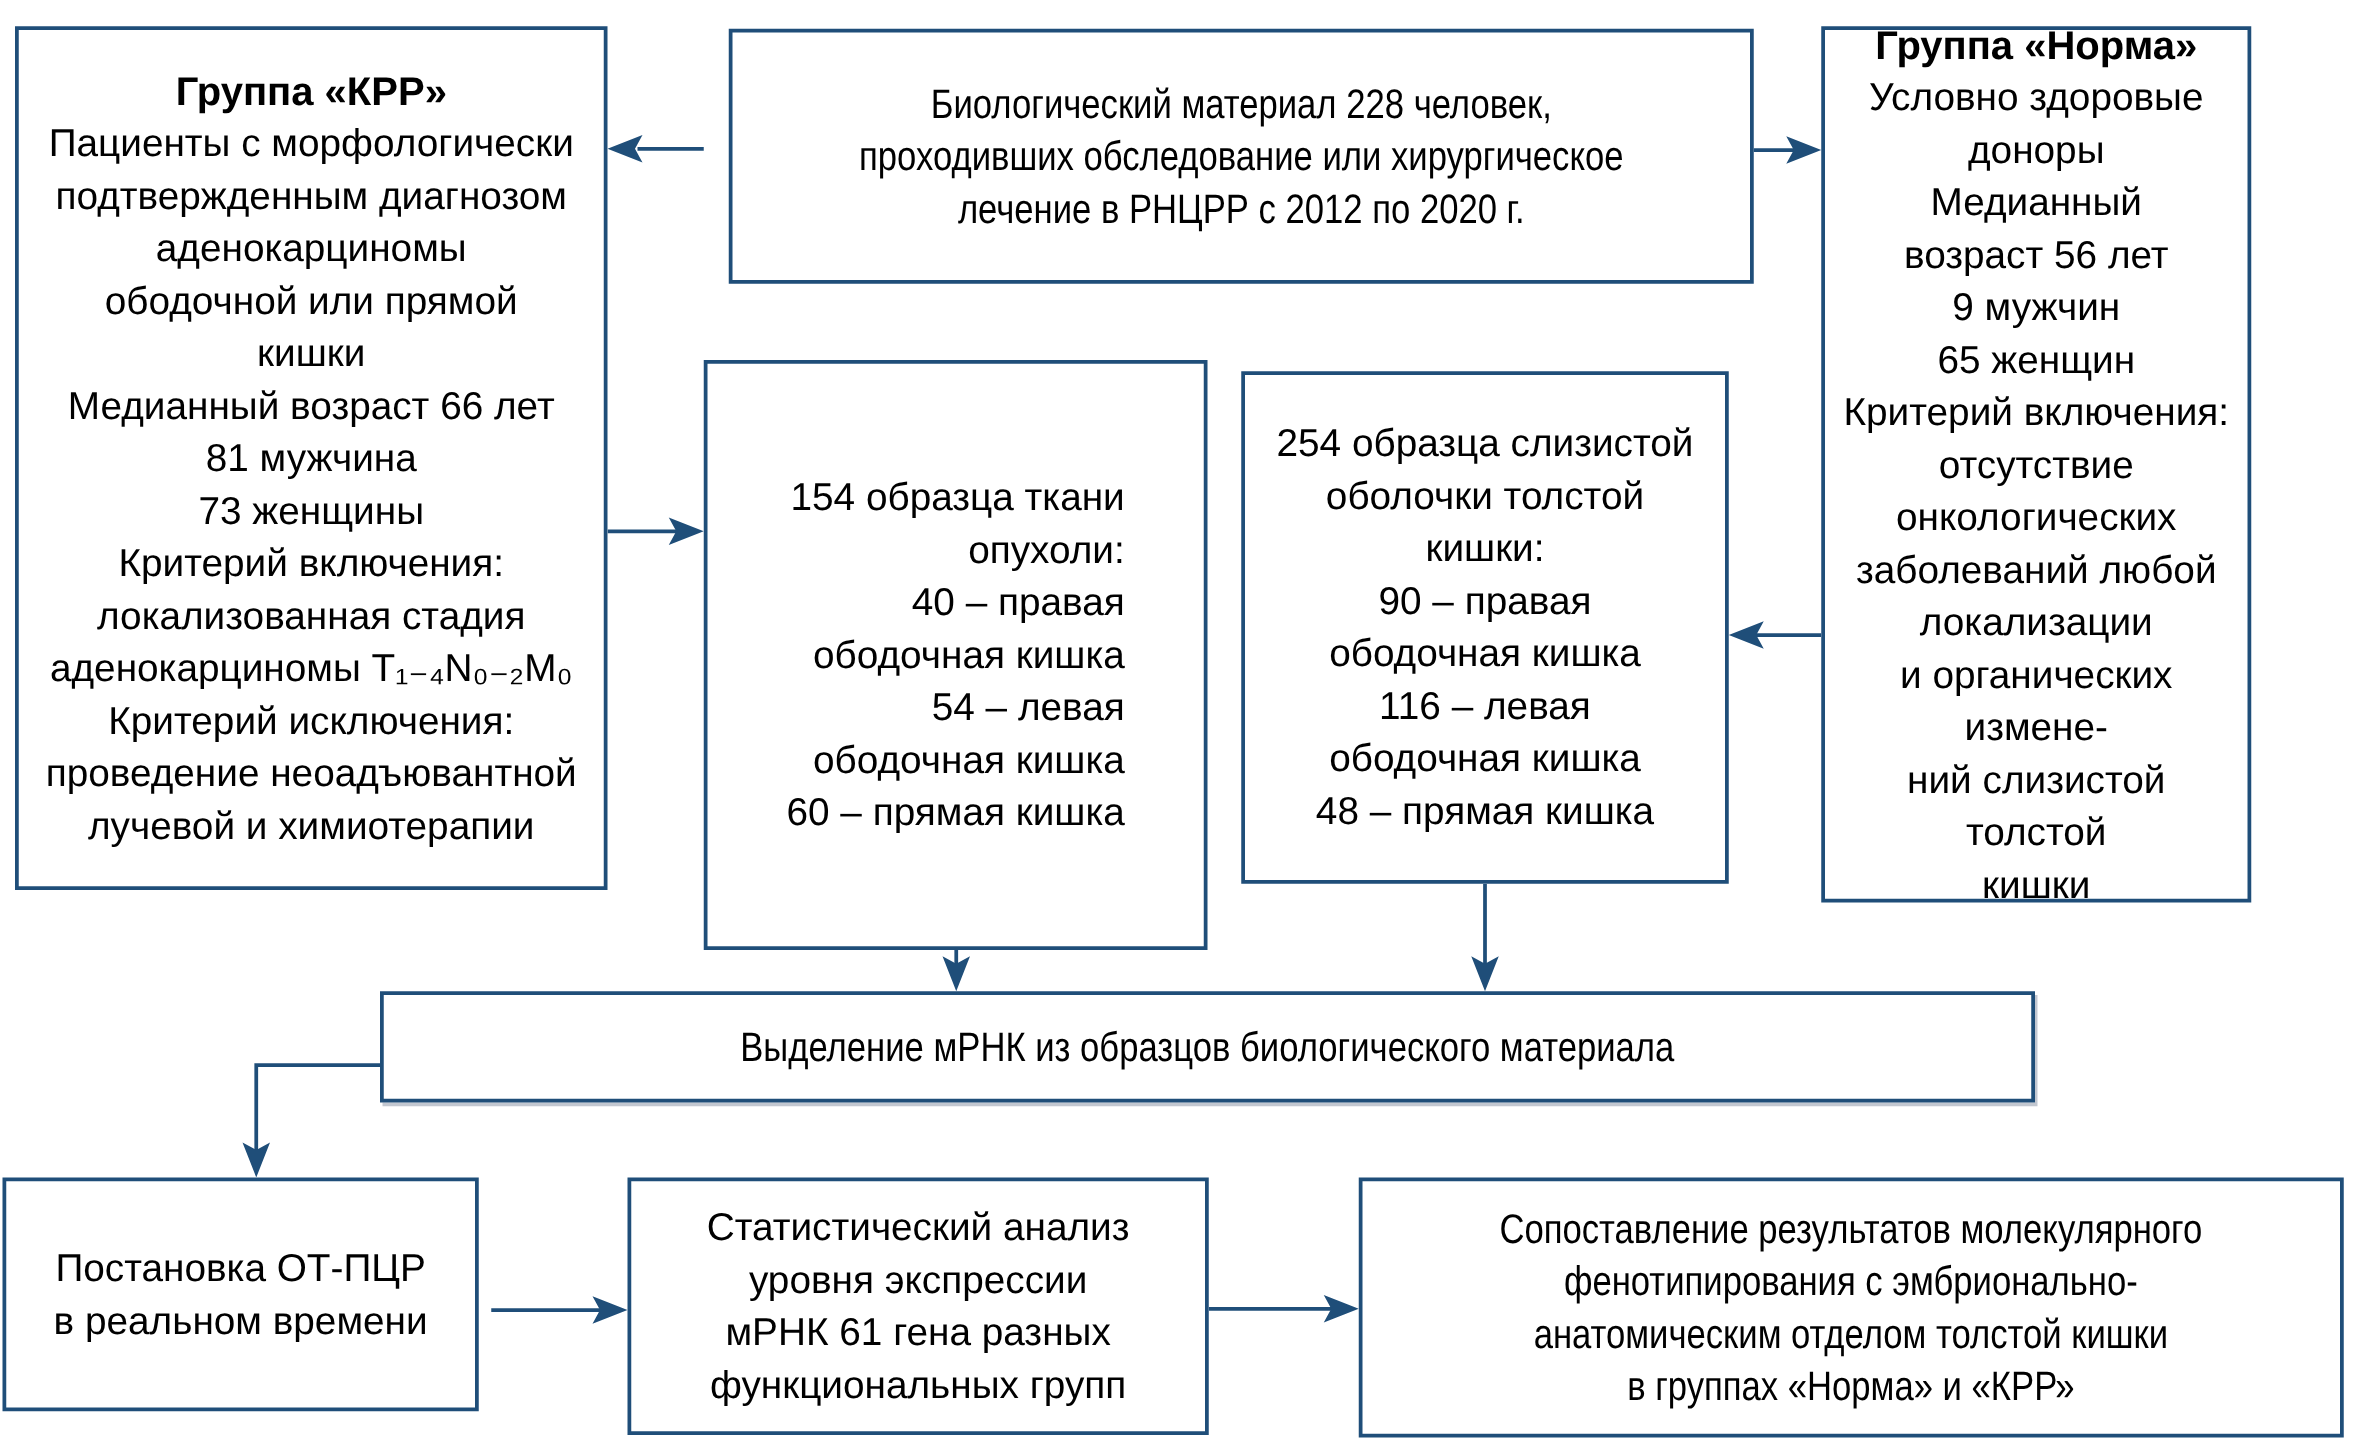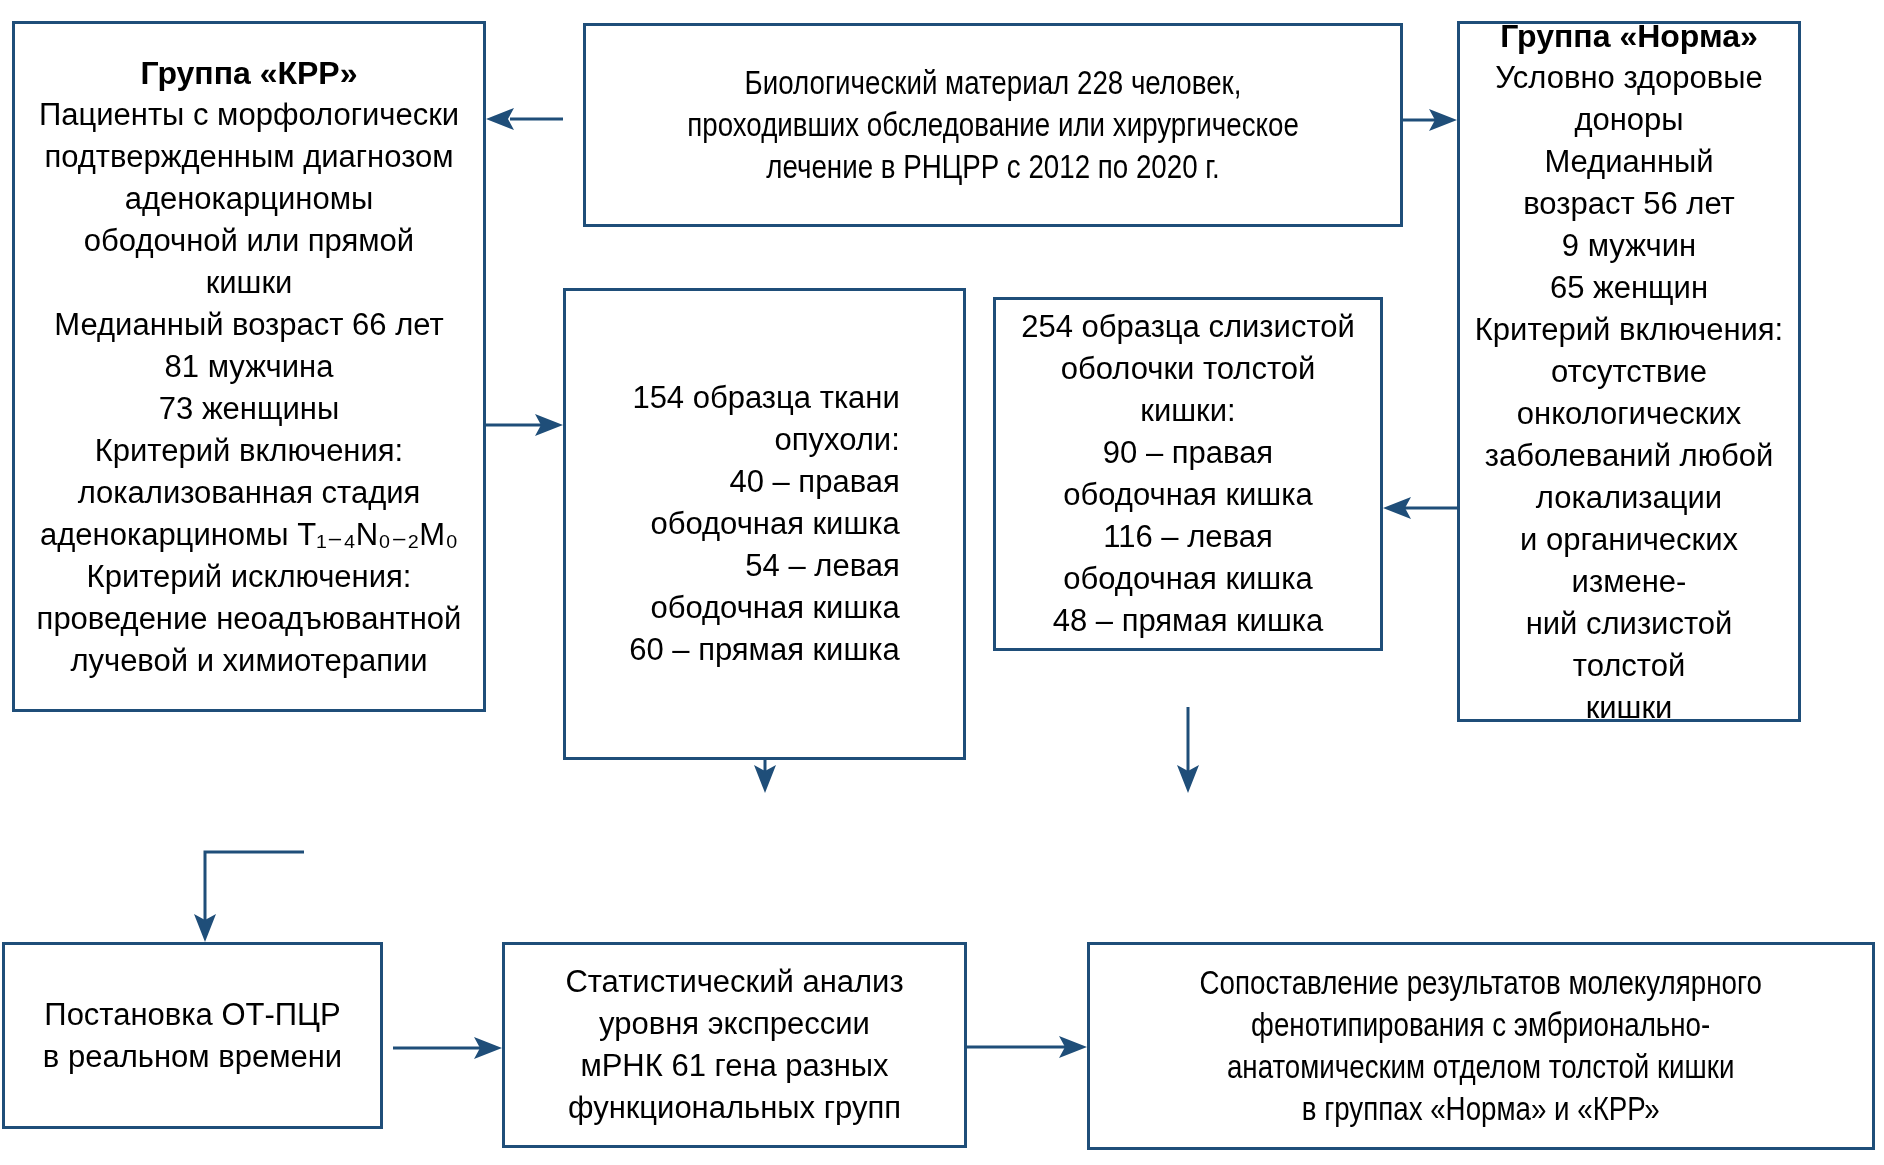--- a/index.html
+++ b/index.html
@@ -126,31 +126,34 @@
   <div class="box" style="left:563px;top:288px;width:403px;height:472px;text-align:right;">
     <div class="body">154 образца ткани
 опухоли:
 40 – правая
 ободочная кишка
 54 – левая
 ободочная кишка
 60 – прямая кишка</div>
   </div>
 
-  <div class="box" style="left:993px;top:297px;width:390px;height:354px;">
+  <div class="box" style="left:993px;top:297px;width:390px;height:410px;">
     <div class="body">254 образца слизистой
 оболочки толстой
 кишки:
 90 – правая
 ободочная кишка
 116 – левая
 ободочная кишка
 48 – прямая кишка</div>
   </div>
 
+  <div class="box condensed shadowed" style="left:304px;top:793px;width:1324px;height:89px;">
+    <div class="body">Выделение мРНК из образцов биологического материала</div>
+  </div>
 
   <div class="box" style="left:2px;top:942px;width:381px;height:187px;">
     <div class="body">Постановка ОТ-ПЦР
 в реальном времени</div>
   </div>
 
   <div class="box" style="left:502px;top:942px;width:465px;height:206px;">
     <div class="body">Статистический анализ
 уровня экспрессии
 мРНК 61 гена разных

